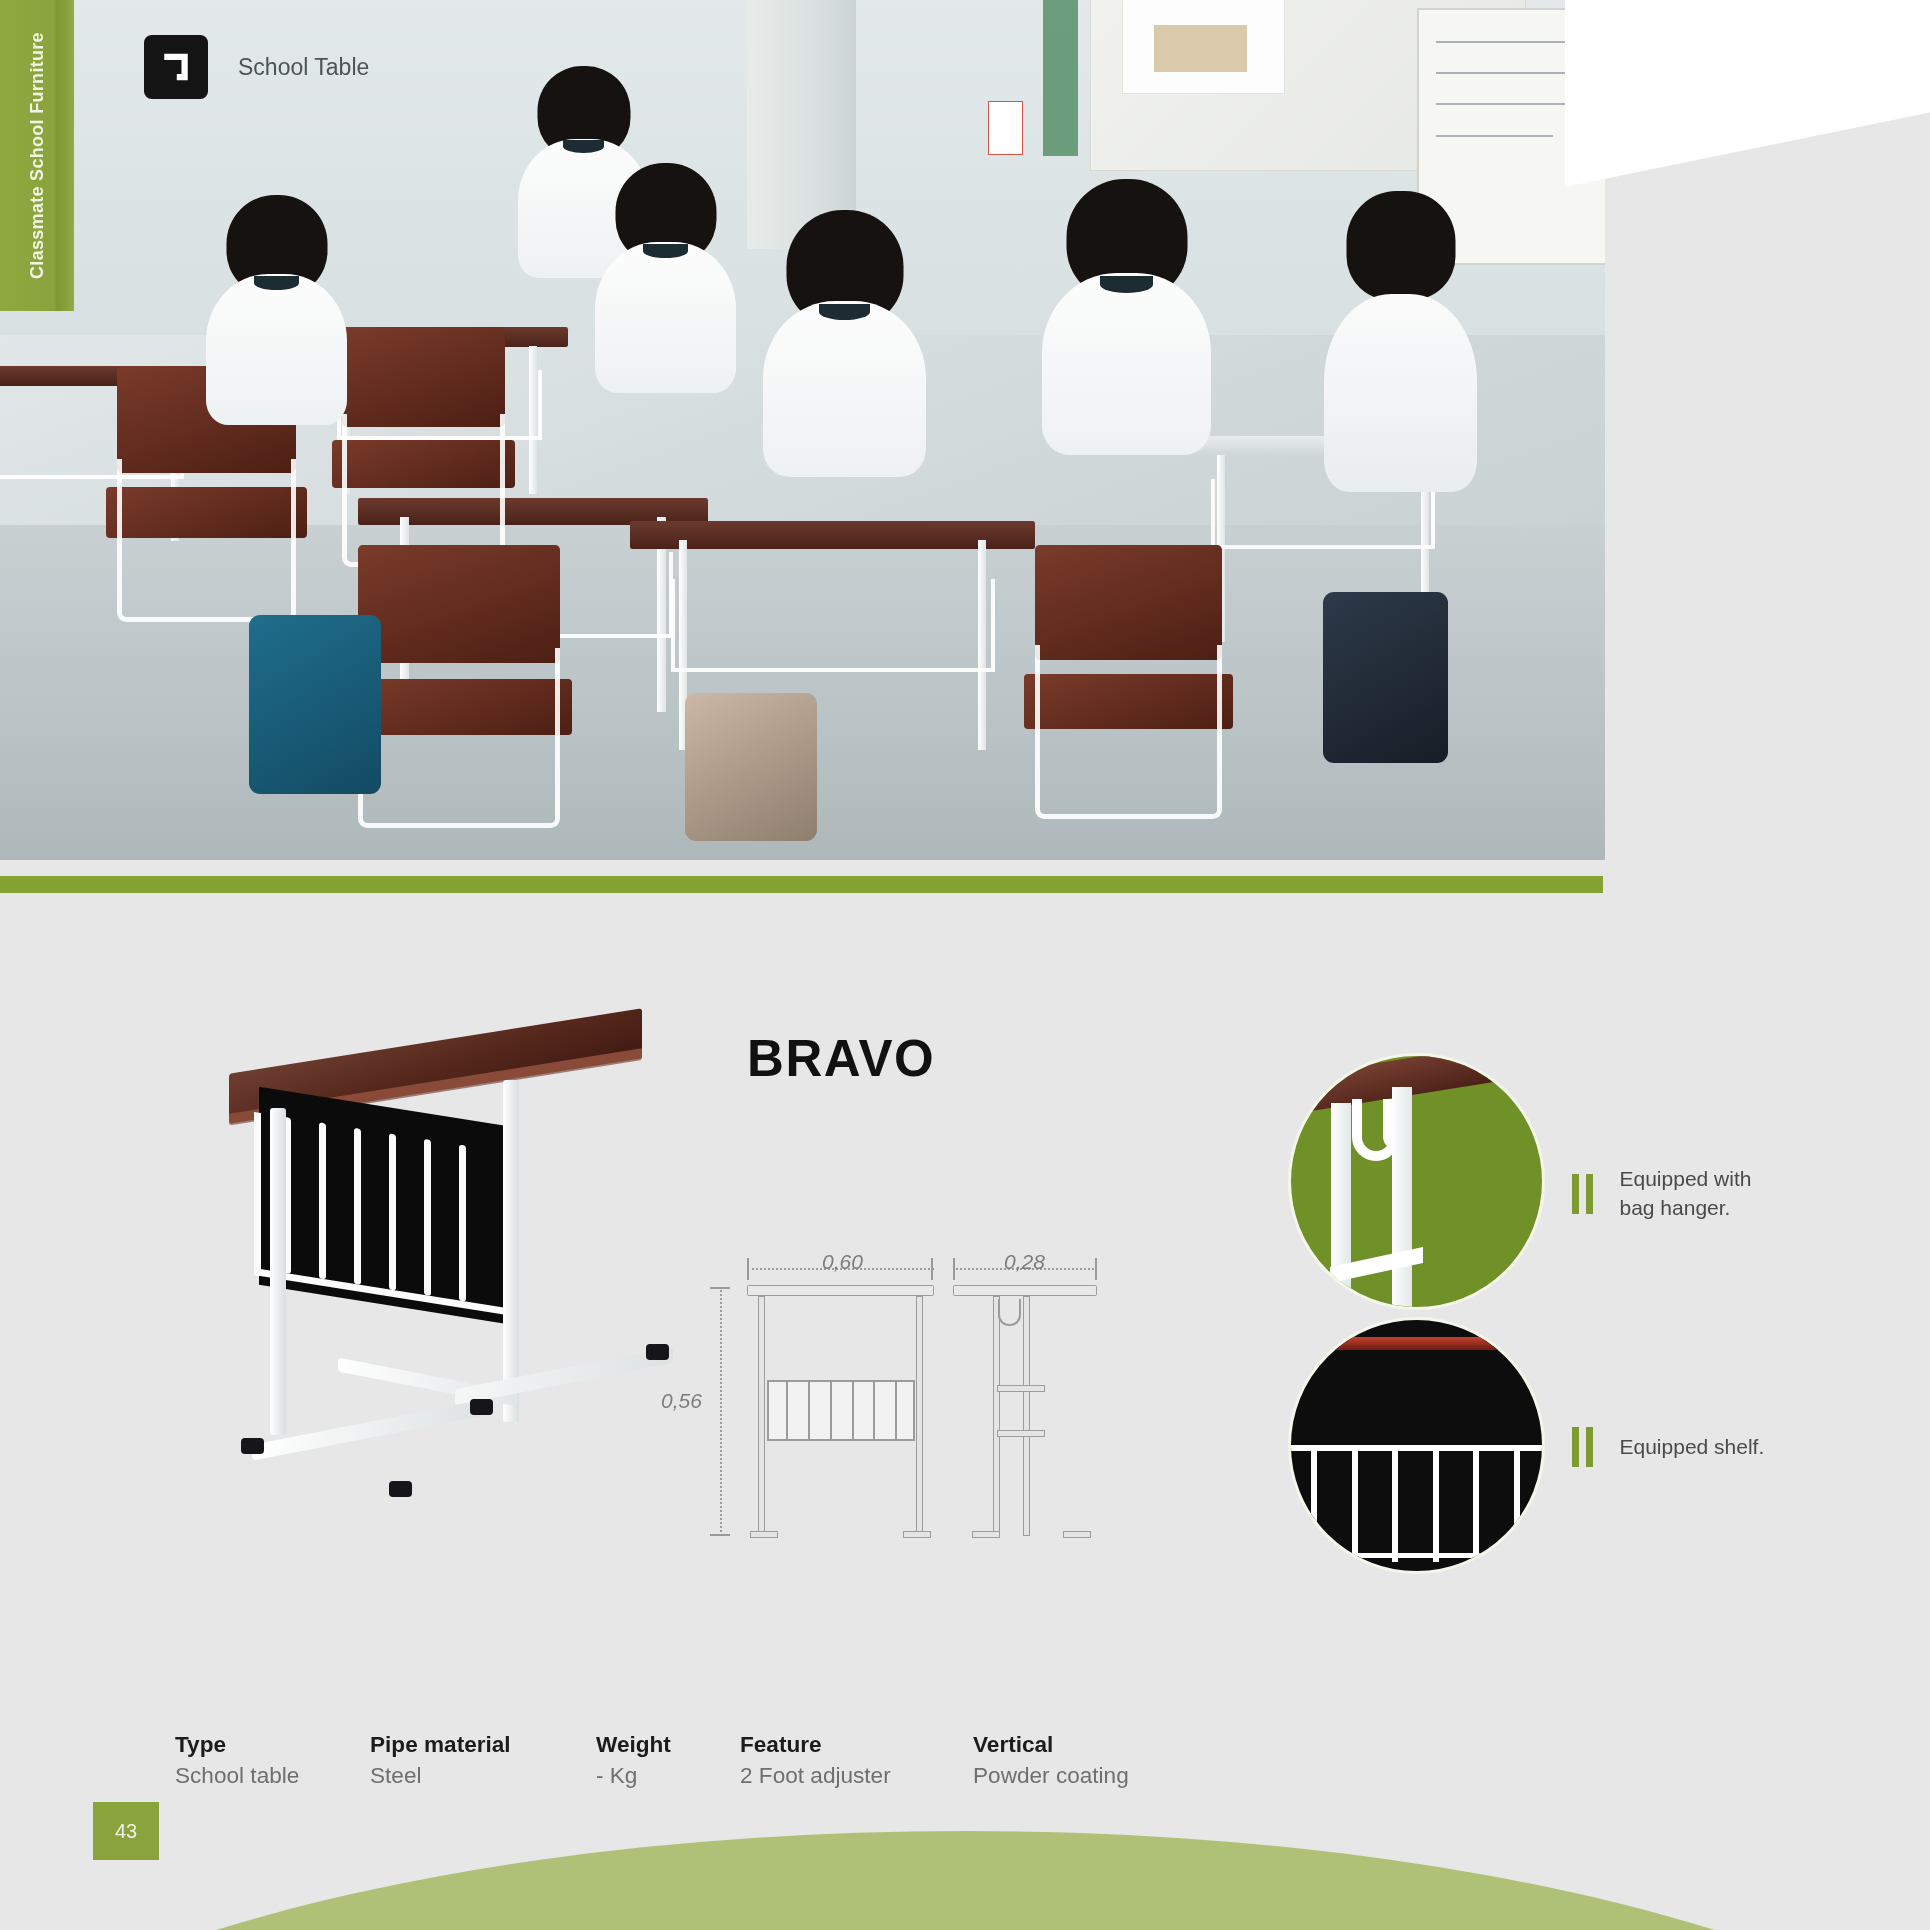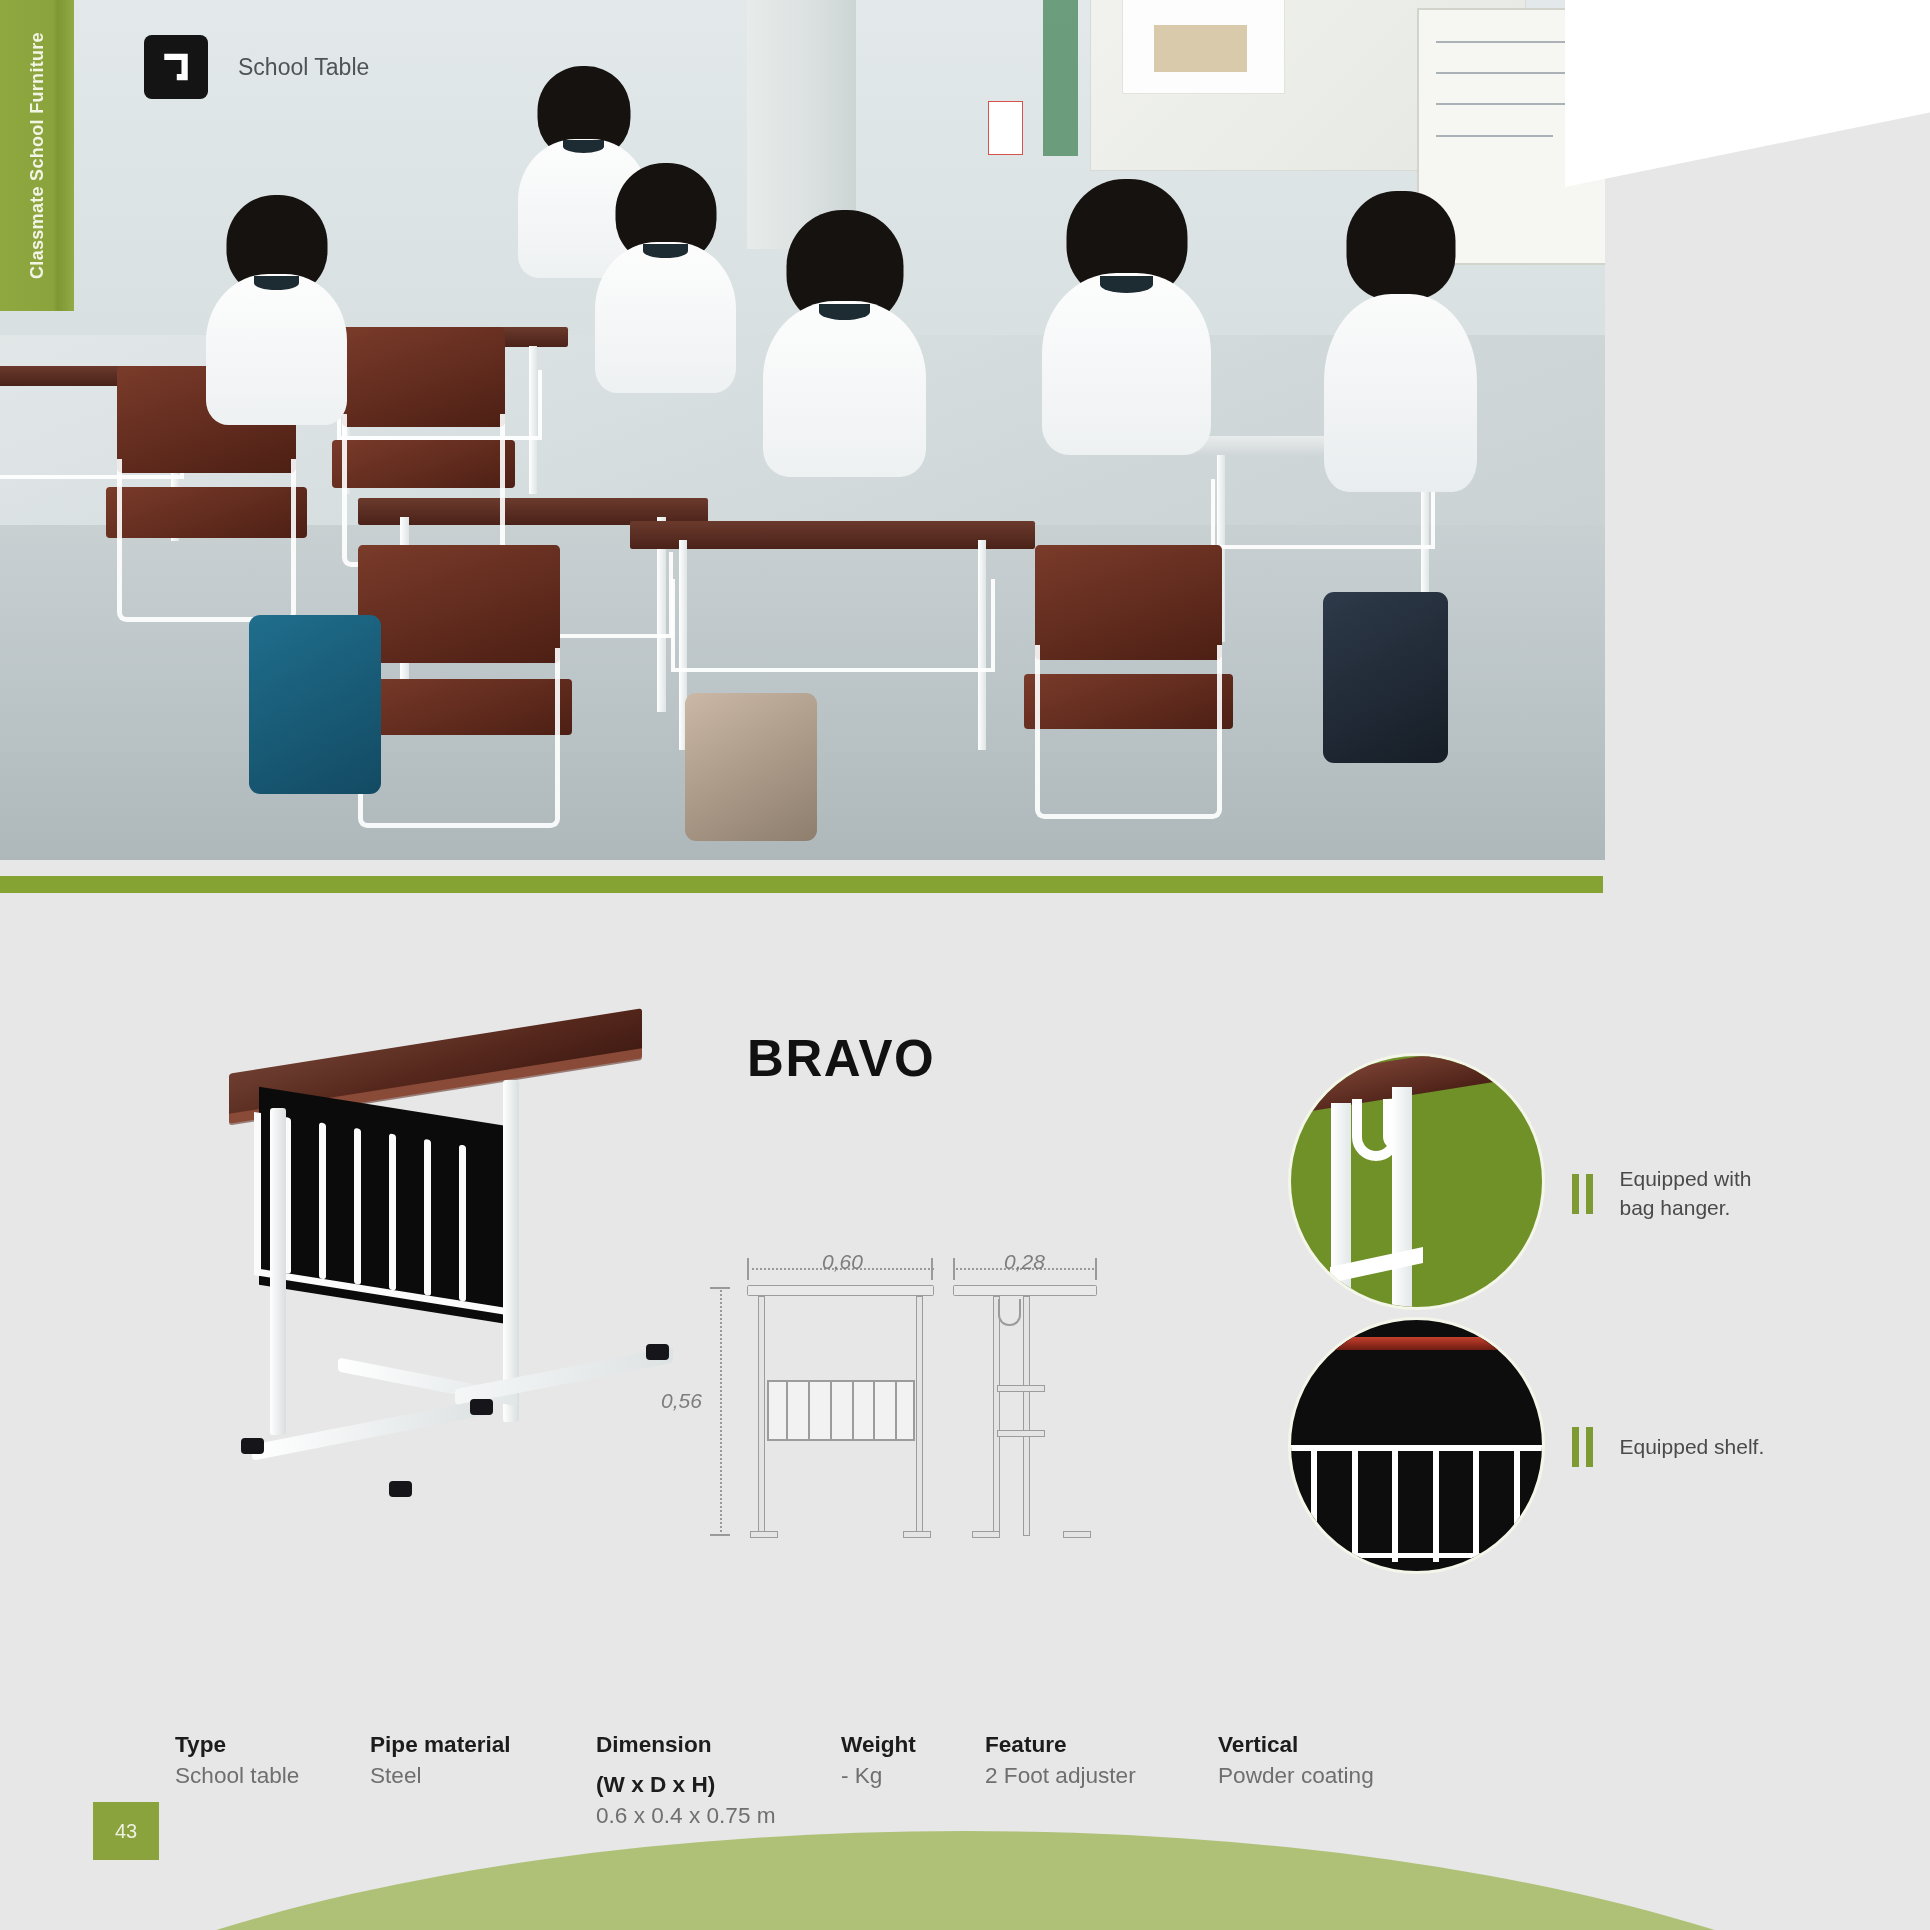--- a/index.html
+++ b/index.html
@@ -493,25 +493,20 @@
 
   <div class="specs">
     <div class="spec-col" style="width:195px">
       <div class="spec-h">Type</div>
       <div class="spec-v">School table</div>
     </div>
     <div class="spec-col" style="width:226px">
       <div class="spec-h">Pipe material</div>
       <div class="spec-v">Steel</div>
     </div>
-    <div class="spec-col" style="width:245px">
-      <div class="spec-h">Dimension</div>
-      <div class="spec-h">(W x D x H)</div>
-      <div class="spec-v">0.6 x 0.4 x 0.75 m</div>
-    </div>
     <div class="spec-col" style="width:144px">
       <div class="spec-h">Weight</div>
       <div class="spec-v">- Kg</div>
     </div>
     <div class="spec-col" style="width:233px">
       <div class="spec-h">Feature</div>
       <div class="spec-v">2 Foot adjuster</div>
     </div>
     <div class="spec-col" style="width:233px">
       <div class="spec-h">Vertical</div>

